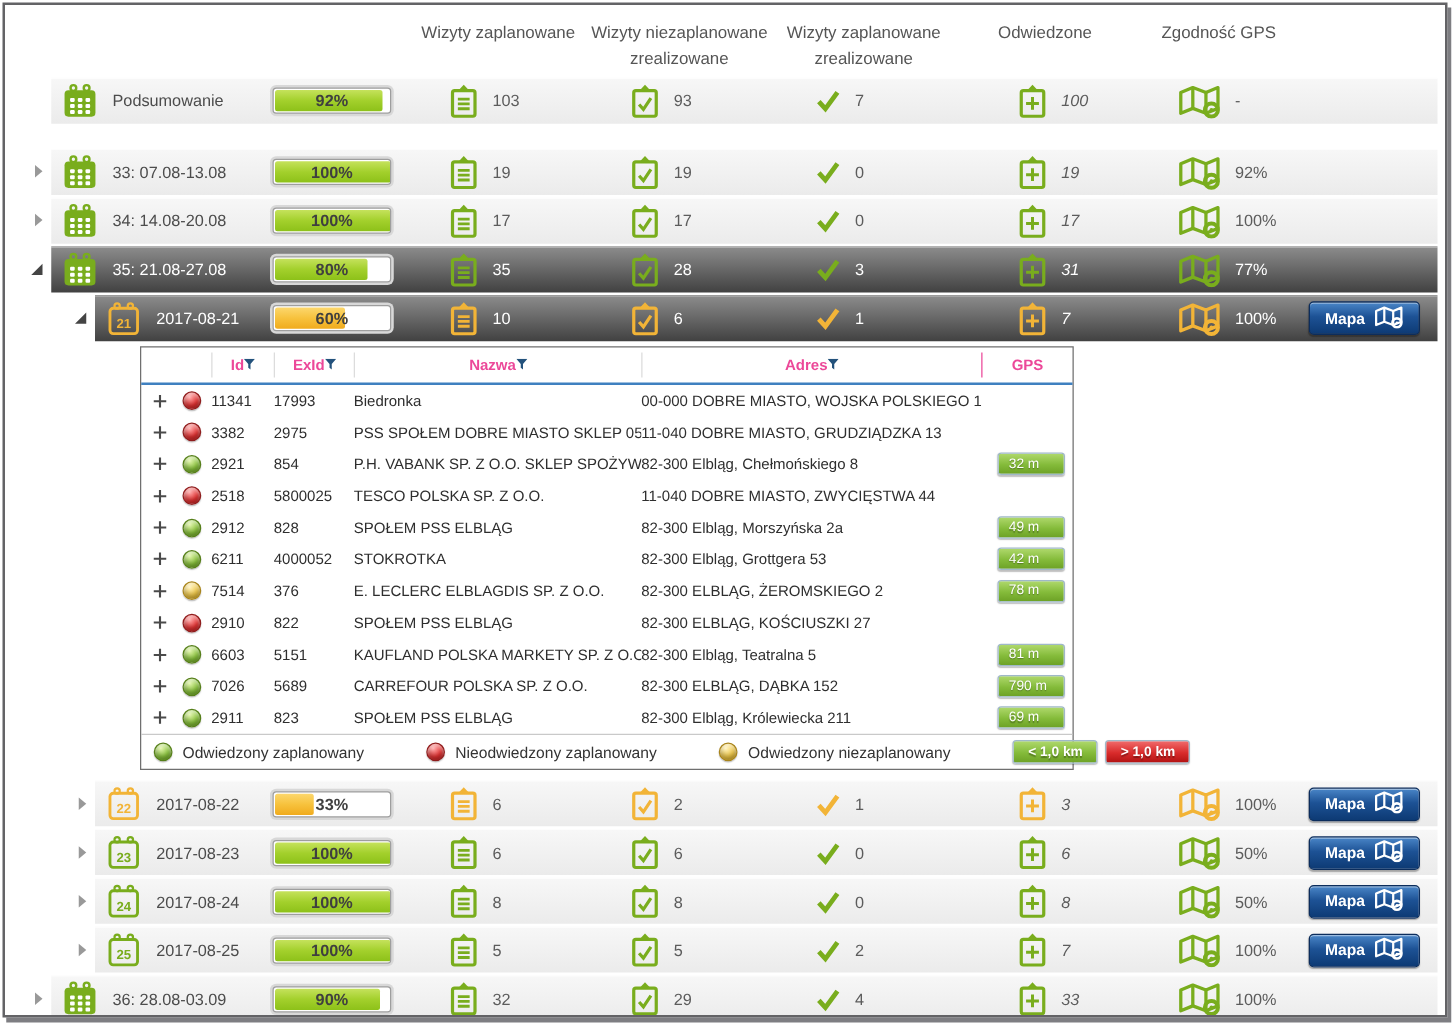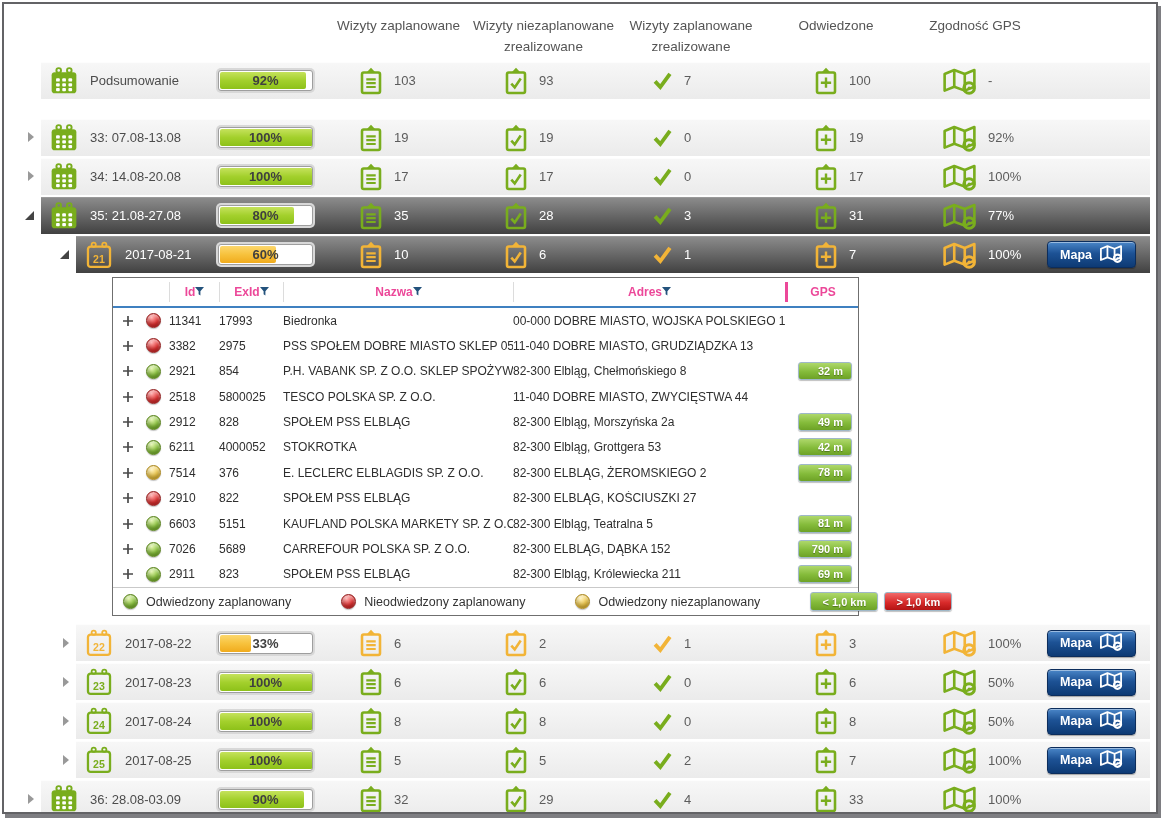--- a/index.html
+++ b/index.html
@@ -47,53 +47,53 @@
   .pfill { position:absolute; top:1px; left:1px; bottom:1px; border-radius:2px; }
   .theme-green  .pfill { background:linear-gradient(#c5e25c,#a3d02c 50%,#8dc119); }
   .theme-orange .pfill { background:linear-gradient(#fcd76d,#f7c23d 50%,#f0ab1d); }
   .plabel { position:absolute; inset:0; display:flex; align-items:center; justify-content:center;
             font-size:13px; font-weight:bold; color:#3f3f3f; }
 
   .num-cell { display:flex; align-items:center; gap:11px; }
   .c-planned   { padding-left:33px; }
   .c-realized  { padding-left:33px; }
   .c-unplanned { padding-left:36px; }
-  .c-visited   { padding-left:48px; }
+  .c-visited   { padding-left:48px;font-style:italic; }
   .c-gps       { padding-left:36px; }
   .num { font-size:13px; color:#5c5c5c; }
   .ico { display:inline-flex; flex:none; }
 
   .mapa-cell { padding-left:3px; }
   .mapa-btn { display:none; align-items:center; justify-content:center; gap:7px; width:89px; height:27px;
               border:1px solid #0c2d5c; border-radius:4px; cursor:pointer;
               background:linear-gradient(#4a86c8,#1d5295 45%,#0d3a74);
               box-shadow:inset 0 1px 0 rgba(255,255,255,.45), 0 1px 1px rgba(0,0,0,.3);
               color:#fff; font-size:12.5px; font-weight:bold; font-family:inherit; }
   .rowline.has-mapa .mapa-btn { display:inline-flex; }
 
   
   .detail-wrap { margin:4px 0 8px 108px; width:747px; }
   .dtable { border:1px solid #6f6f6f; background:#fff; }
   .dhead { display:grid; grid-template-columns:30px 26px 50px 64px 230px 272px 1fr; align-items:center;
            height:30px; border-bottom:2px solid #3f80c0; }
   .dhcell { display:flex; align-items:center; justify-content:center; height:20px;
             padding:0 10px; font-size:12px; font-weight:bold; color:#ec4899; border-left:1px solid #dcdcdc; }
-  .dhcell.nofilter { border-left:3px solid #ec4899; }
+  .dhcell.nofilter { border-left:1px solid #ec4899; }
   .drow { display:grid; grid-template-columns:30px 26px 50px 64px 230px 272px 1fr; align-items:center; height:25.4px; }
   .dcell { font-size:12px; color:#2e2e2e; white-space:nowrap; overflow:hidden; }
   .dplus { display:flex; justify-content:center; }
   .dcirc { display:flex; justify-content:flex-start; padding-left:3px; }
   .circ { width:15px; height:15px; border-radius:50%;
           box-shadow:inset 0 -3px 4px rgba(0,0,0,.28), inset 0 2px 3px rgba(255,255,255,.55), 0 1px 1px rgba(0,0,0,.25); }
   .circ.red    { background:radial-gradient(circle at 35% 28%, #ffb0b0, #e63535 55%, #bb1414); border:1px solid #8f1d1d; }
   .circ.green  { background:radial-gradient(circle at 35% 28%, #e4f5b0, #8cc63f 55%, #5f9a14); border:1px solid #567f1a; }
   .circ.yellow { background:radial-gradient(circle at 35% 28%, #fff3c0, #f1c94a 55%, #cda01a); border:1px solid #a8841c; }
   .dgps { display:flex; justify-content:flex-end; padding-right:6px; }
-  .gps-badge { display:none; min-width:54px; text-align:right; padding:1.5px 8px 2.5px; border-radius:3px;
-               border:1px solid #9fb8c8; font-size:11px; font-weight:bold; color:#fff;
+  .gps-badge { display:none; min-width:54px; text-align:left; padding:1.5px 8px 2.5px; border-radius:3px;
+               border:1px solid #9fb8c8; font-size:11px; font-weight:normal; color:#fff;
                text-shadow:0 1px 1px rgba(0,0,0,.35);
                background:linear-gradient(#aed86b,var(--badge-green) 55%,#6da226);
                box-shadow:0 1px 1px rgba(0,0,0,.25); }
   .drow.has-gps .gps-badge { display:inline-block; }
 
   .dlegend { display:flex; align-items:center; height:28px; border-top:1px solid #c9c9c9; padding:0 7px 0 10px; }
   .legend-item { display:flex; align-items:center; gap:8px; margin-right:50px; }
   .legend-label { font-size:12.5px; color:#333; white-space:nowrap; }
   .legend-badges { margin-left:auto; display:flex; gap:6px;border-radius:7px; }
   .lbadge { min-width:68px; text-align:center; padding:2.5px 8px; border-radius:3px; border:1px solid #9fb8c8;

